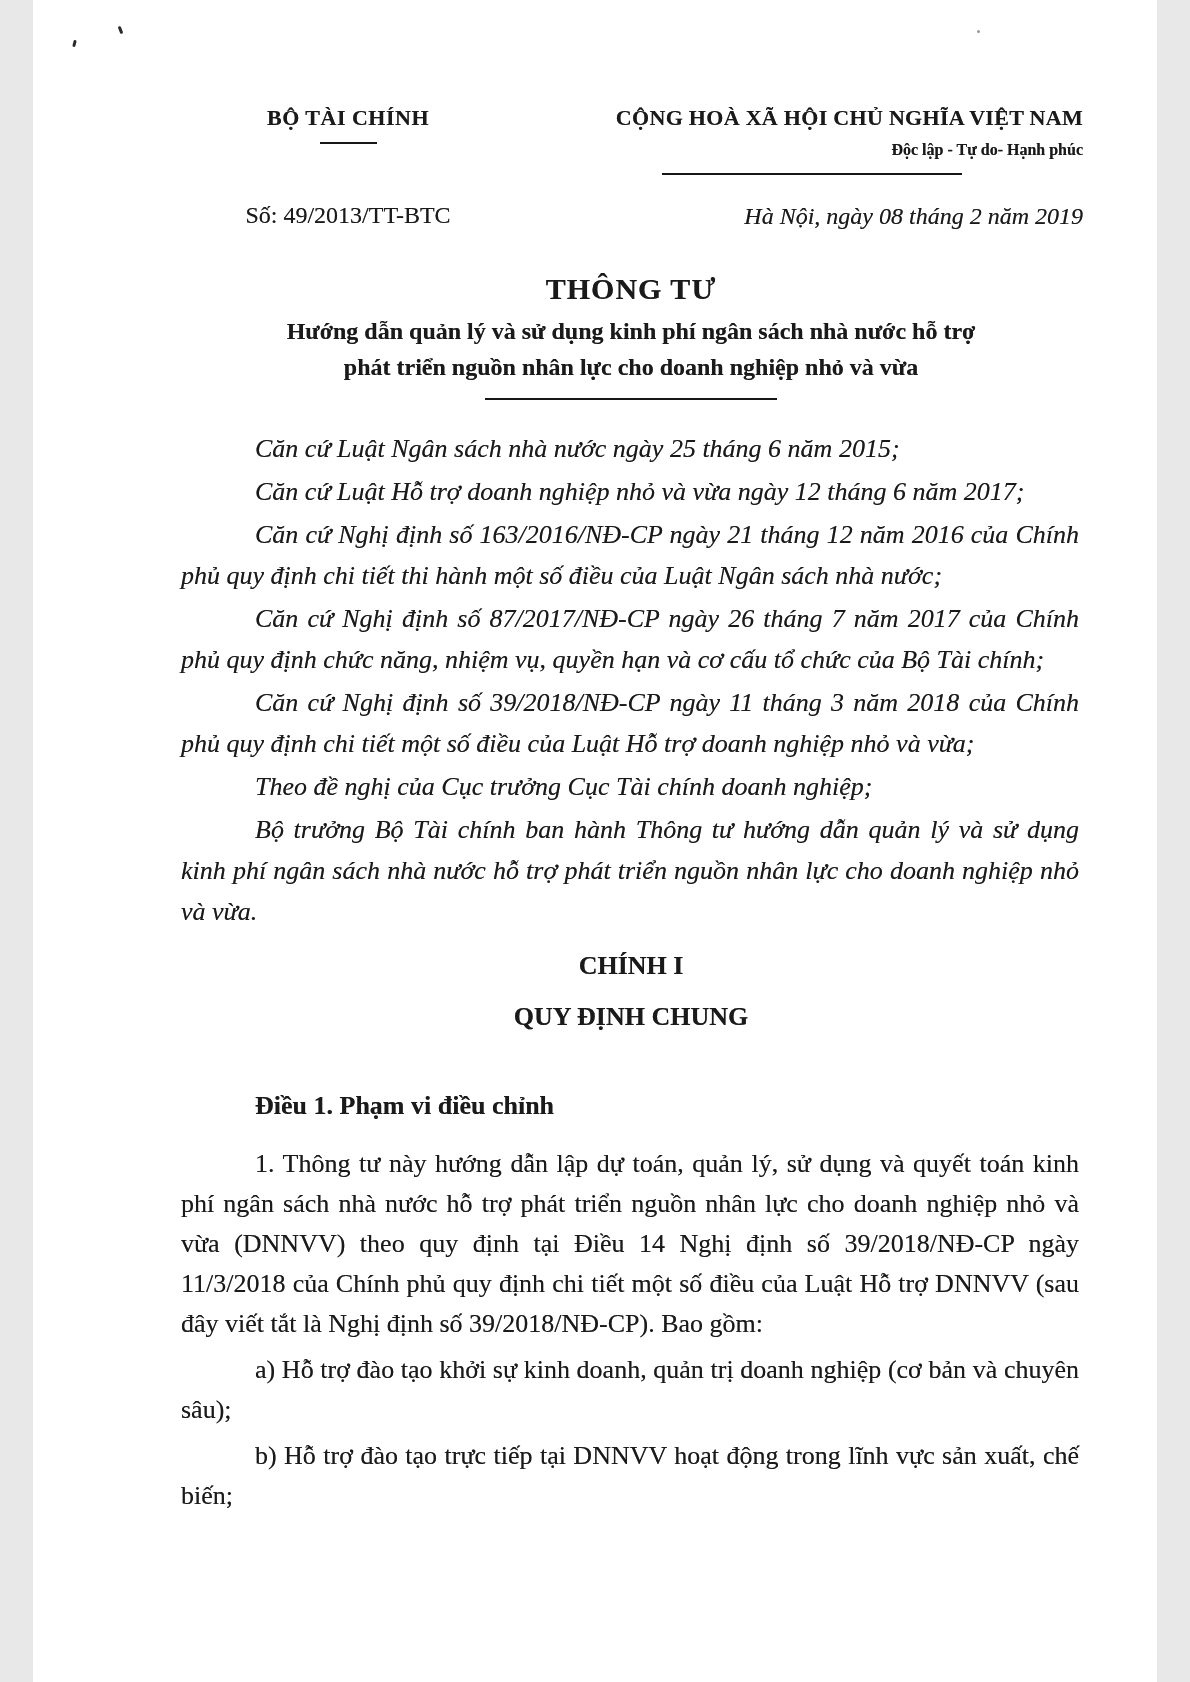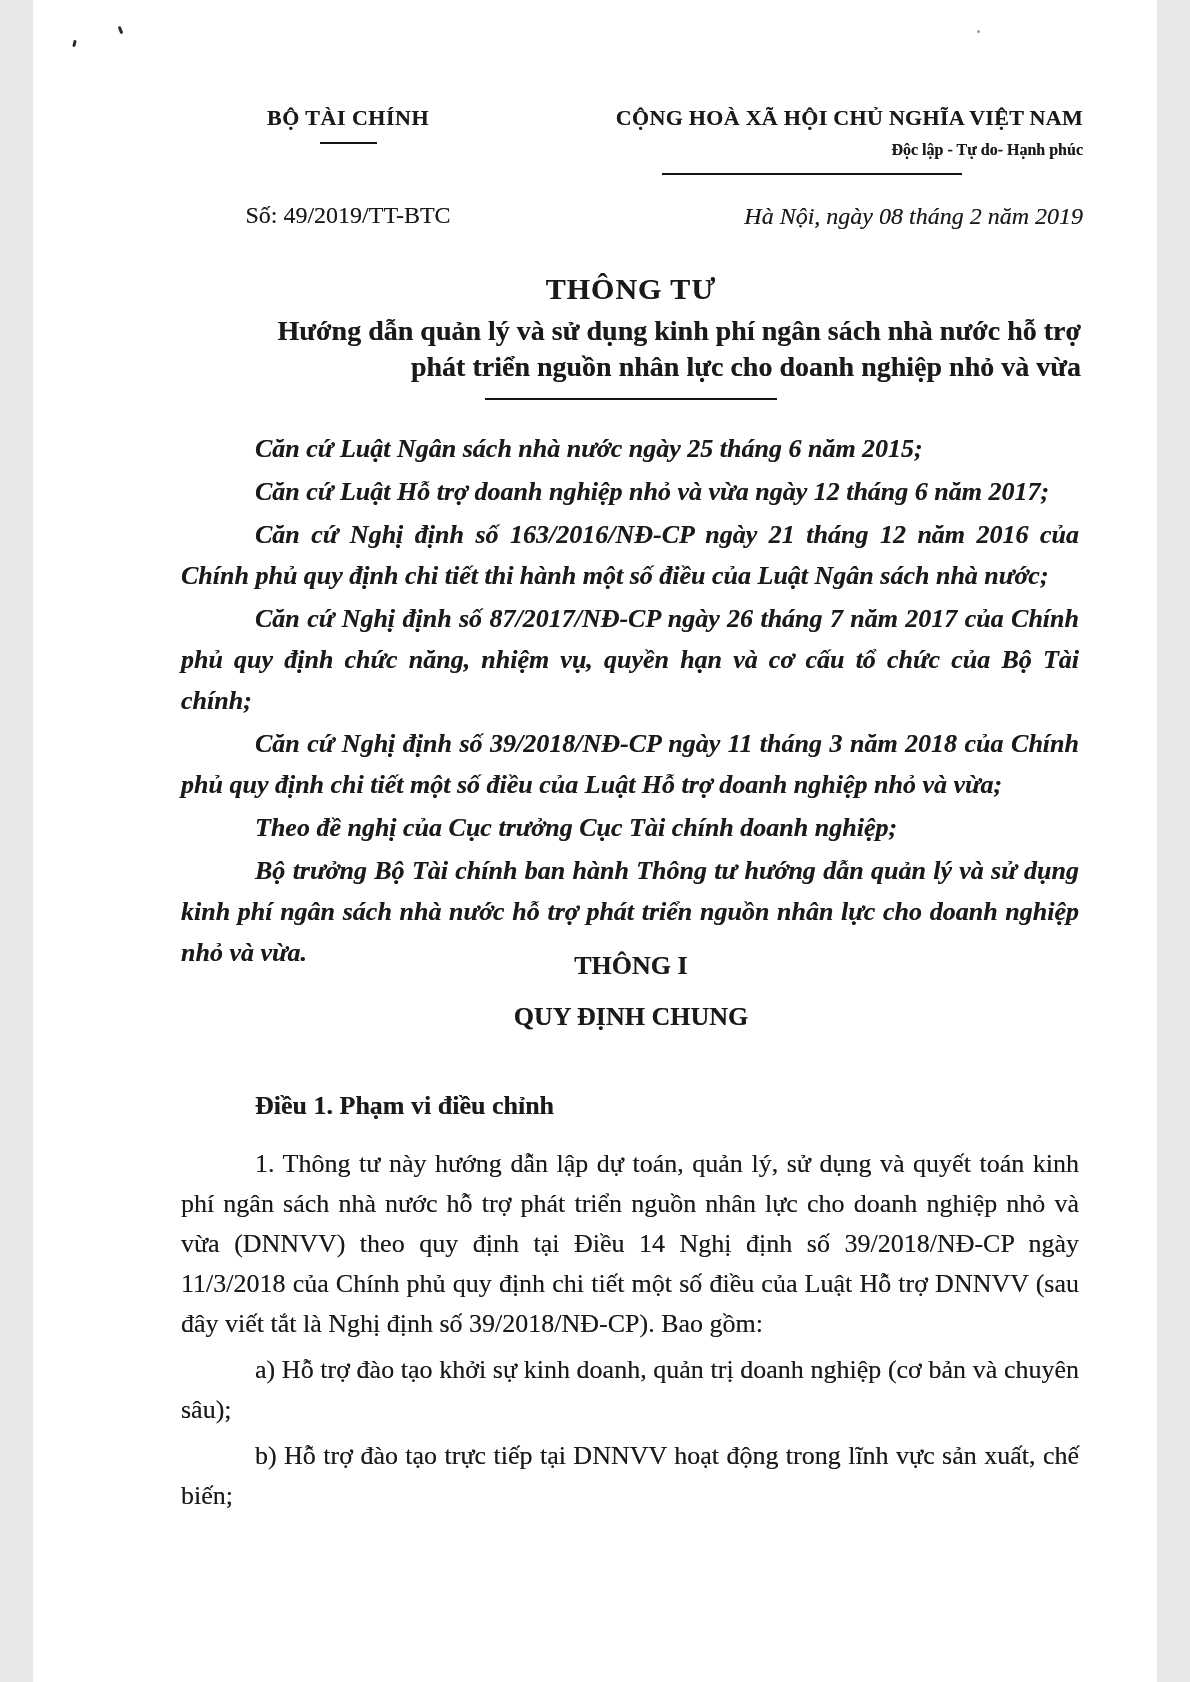--- a/index.html
+++ b/index.html
@@ -32,25 +32,25 @@
   .rule-issuer{width:57px;margin:9px auto 0;}
   .doc-number{font-size:24px;line-height:30px;margin-top:56px;}
   .national-title{font-size:22px;font-weight:bold;letter-spacing:.3px;line-height:30px;}
   .national-motto{font-size:16px;font-weight:bold;line-height:28px;margin-top:3px;}
   .rule-motto{width:300px;margin:9px auto 0;}
   .place-date{font-size:24px;font-style:italic;line-height:30px;margin-top:26px;}
 
   
   .title-block{position:absolute;left:148px;top:272px;width:900px;text-align:center;}
   .doc-type{font-size:30px;font-weight:bold;letter-spacing:1px;line-height:34px;}
-  .subject{font-size:28px;font-weight:bold;line-height:36px;margin-top:7px;text-align:right;}
+  .subject{font-size:24px;font-weight:bold;line-height:36px;margin-top:7px;}
   .rule-title{width:292px;margin:13px auto 0;}
 
   
-  .preamble{position:absolute;left:148px;top:428px;width:898px;font-weight:bold;}
+  .preamble{position:absolute;left:148px;top:428px;width:898px;}
   .recital{
     margin:0 0 2px 0;
     font-style:italic;
     font-size:26px;line-height:41px;
     text-indent:74px;
     text-align:justify;
   }
 
   
   .chapter{position:absolute;left:148px;top:950px;width:900px;text-align:center;}
@@ -76,21 +76,21 @@
 <div class="page">
 
   <span class="artifact a1"></span>
   <span class="artifact a2"></span>
   <span class="artifact a3"></span>
 
   <div class="header">
     <div class="header-left">
       <div class="issuer">BỘ TÀI CHÍNH</div>
       <div class="rule rule-issuer"></div>
-      <div class="doc-number">Số: 49/2019/TT-BTC</div>
+      <div class="doc-number">Số: 49/2013/TT-BTC</div>
     </div>
     <div class="header-right">
       <div class="national-title">CỘNG HOÀ XÃ HỘI CHỦ NGHĨA VIỆT NAM</div>
       <div class="national-motto">Độc lập - Tự do- Hạnh phúc</div>
       <div class="rule rule-motto"></div>
       <div class="place-date">Hà Nội, ngày 08 tháng 2 năm 2019</div>
     </div>
   </div>
 
   <div class="title-block">
@@ -106,21 +106,21 @@
     <p class="recital">Căn cứ Luật Ngân sách nhà nước ngày 25 tháng 6 năm 2015;</p>
     <p class="recital">Căn cứ Luật Hỗ trợ doanh nghiệp nhỏ và vừa ngày 12 tháng 6 năm 2017;</p>
     <p class="recital">Căn cứ Nghị định số 163/2016/NĐ-CP ngày 21 tháng 12 năm 2016 của Chính phủ quy định chi tiết thi hành một số điều của Luật Ngân sách nhà nước;</p>
     <p class="recital">Căn cứ Nghị định số 87/2017/NĐ-CP ngày 26 tháng 7 năm 2017 của Chính phủ quy định chức năng, nhiệm vụ, quyền hạn và cơ cấu tổ chức của Bộ Tài chính;</p>
     <p class="recital">Căn cứ Nghị định số 39/2018/NĐ-CP ngày 11 tháng 3 năm 2018 của Chính phủ quy định chi tiết một số điều của Luật Hỗ trợ doanh nghiệp nhỏ và vừa;</p>
     <p class="recital">Theo đề nghị của Cục trưởng Cục Tài chính doanh nghiệp;</p>
     <p class="recital">Bộ trưởng Bộ Tài chính ban hành Thông tư hướng dẫn quản lý và sử dụng kinh phí ngân sách nhà nước hỗ trợ phát triển nguồn nhân lực cho doanh nghiệp nhỏ và vừa.</p>
   </div>
 
   <div class="chapter">
-    <p class="chapter-number">THÔNG I</p>
+    <p class="chapter-number">CHÍNH I</p>
     <p class="chapter-title">QUY ĐỊNH CHUNG</p>
   </div>
 
   <div class="article">
     <p class="article-heading">Điều 1. Phạm vi điều chỉnh</p>
     <p class="clause">1. Thông tư này hướng dẫn lập dự toán, quản lý, sử dụng và quyết toán kinh phí ngân sách nhà nước hỗ trợ phát triển nguồn nhân lực cho doanh nghiệp nhỏ và vừa (DNNVV) theo quy định tại Điều 14 Nghị định số 39/2018/NĐ-CP ngày 11/3/2018 của Chính phủ quy định chi tiết một số điều của Luật Hỗ trợ DNNVV (sau đây viết tắt là Nghị định số 39/2018/NĐ-CP). Bao gồm:</p>
     <p class="clause">a) Hỗ trợ đào tạo khởi sự kinh doanh, quản trị doanh nghiệp (cơ bản và chuyên sâu);</p>
     <p class="clause">b) Hỗ trợ đào tạo trực tiếp tại DNNVV hoạt động trong lĩnh vực sản xuất, chế biến;</p>
   </div>
 

